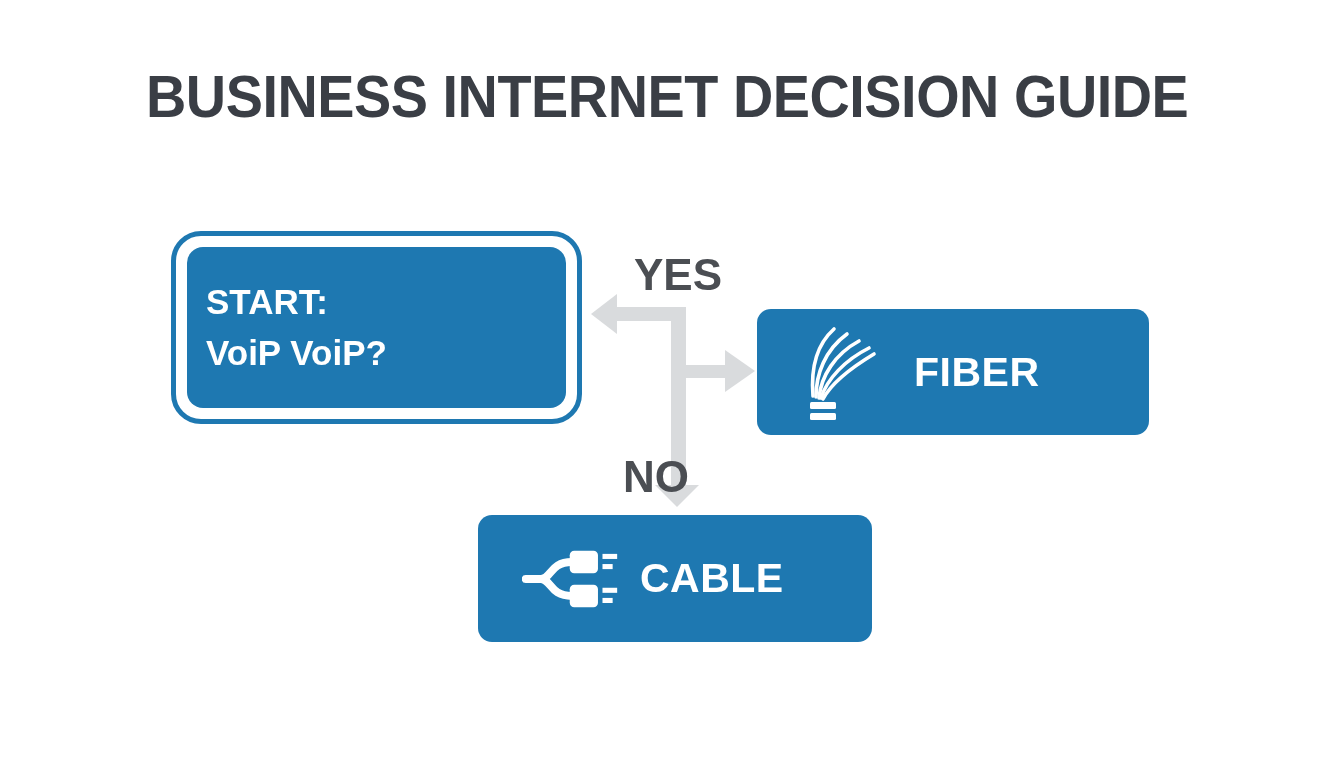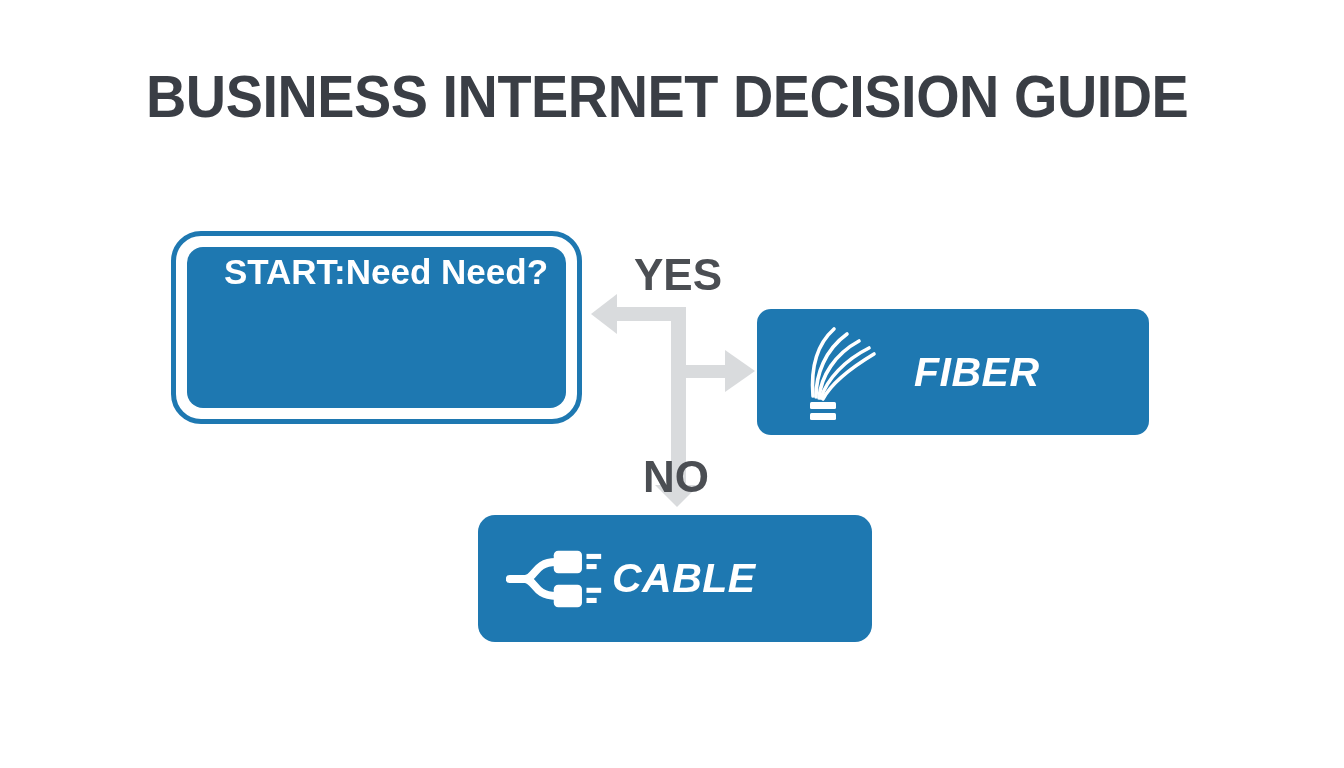--- a/index.html
+++ b/index.html
@@ -40,20 +40,21 @@
     border: 5px solid var(--node-blue, #1e78b1);
     border-radius: 30px;
     padding: 11px;
   }
   .start-inner {
     width: 100%;
     height: 100%;
     background: var(--node-blue, #1e78b1);
     border-radius: 16px;
     display: flex;
+    flex-direction: column;
     justify-content: center;
     padding-left: 19px;
   }
   .start-line {
     color: var(--node-text, #ffffff);
     font-size: 35px;
     font-weight: bold;
     line-height: 1.44;
   }
 
@@ -63,51 +64,49 @@
     background: var(--node-blue, #1e78b1);
     border-radius: 14px;
     display: flex;
     align-items: center;
   }
   .node-label {
     color: var(--node-text, #ffffff);
     font-size: 41px;
     font-weight: bold;
     letter-spacing: 0.5px;
-    font-style: italic;
   }
   .node.fiber {
     left: 757px;
     top: 309px;
     width: 392px;
     height: 126px;
     padding-left: 42px;
     gap: 30px;
   }
   .node.cable {
     left: 478px;
     top: 515px;
     width: 394px;
     height: 127px;
-    padding-left: 28px;
-    gap: 6px;
-    border-radius: 17px;
+    padding-left: 44px;
+    gap: 18px;
   }
   .node svg { flex: 0 0 auto; display: block; }
 
   
   .branch-label {
     position: absolute;
     font-size: 44px;
     font-weight: bold;
     color: var(--label-color, #4b4e53);
     z-index: 3;
   }
   .branch-label.yes { left: 634px; top: 250px; }
-  .branch-label.no  { left: 643px; top: 452px; }
+  .branch-label.no  { left: 623px; top: 452px; }
 
   
   .arr-bar { position: absolute; background: var(--arrow-gray, #d9dbdd); z-index: 1; }
   .bar-vertical   { left: 671px; top: 307px; width: 15px; height: 178px; }
   .bar-yes-left   { left: 617px; top: 307px; width: 69px; height: 14px; }
   .bar-fiber-right{ left: 686px; top: 365px; width: 39px; height: 13px; }
 
   
   .tri { position: absolute; width: 0; height: 0; z-index: 1; }
   .tri-left {
@@ -132,21 +131,21 @@
 </head>
 <body>
 
 <div class="canvas">
 
   <h1 class="title">BUSINESS INTERNET DECISION GUIDE</h1>
 
   <div class="start-outer">
     <div class="start-inner">
       <div class="start-line">START:</div>
-      <div class="start-line">Need Need?</div>
+      <div class="start-line">VoiP VoiP?</div>
     </div>
   </div>
 
   <div class="arr-bar bar-vertical"></div>
   <div class="arr-bar bar-yes-left"></div>
   <div class="tri tri-left"></div>
   <div class="arr-bar bar-fiber-right"></div>
   <div class="tri tri-right"></div>
   <div class="tri tri-down"></div>
 

